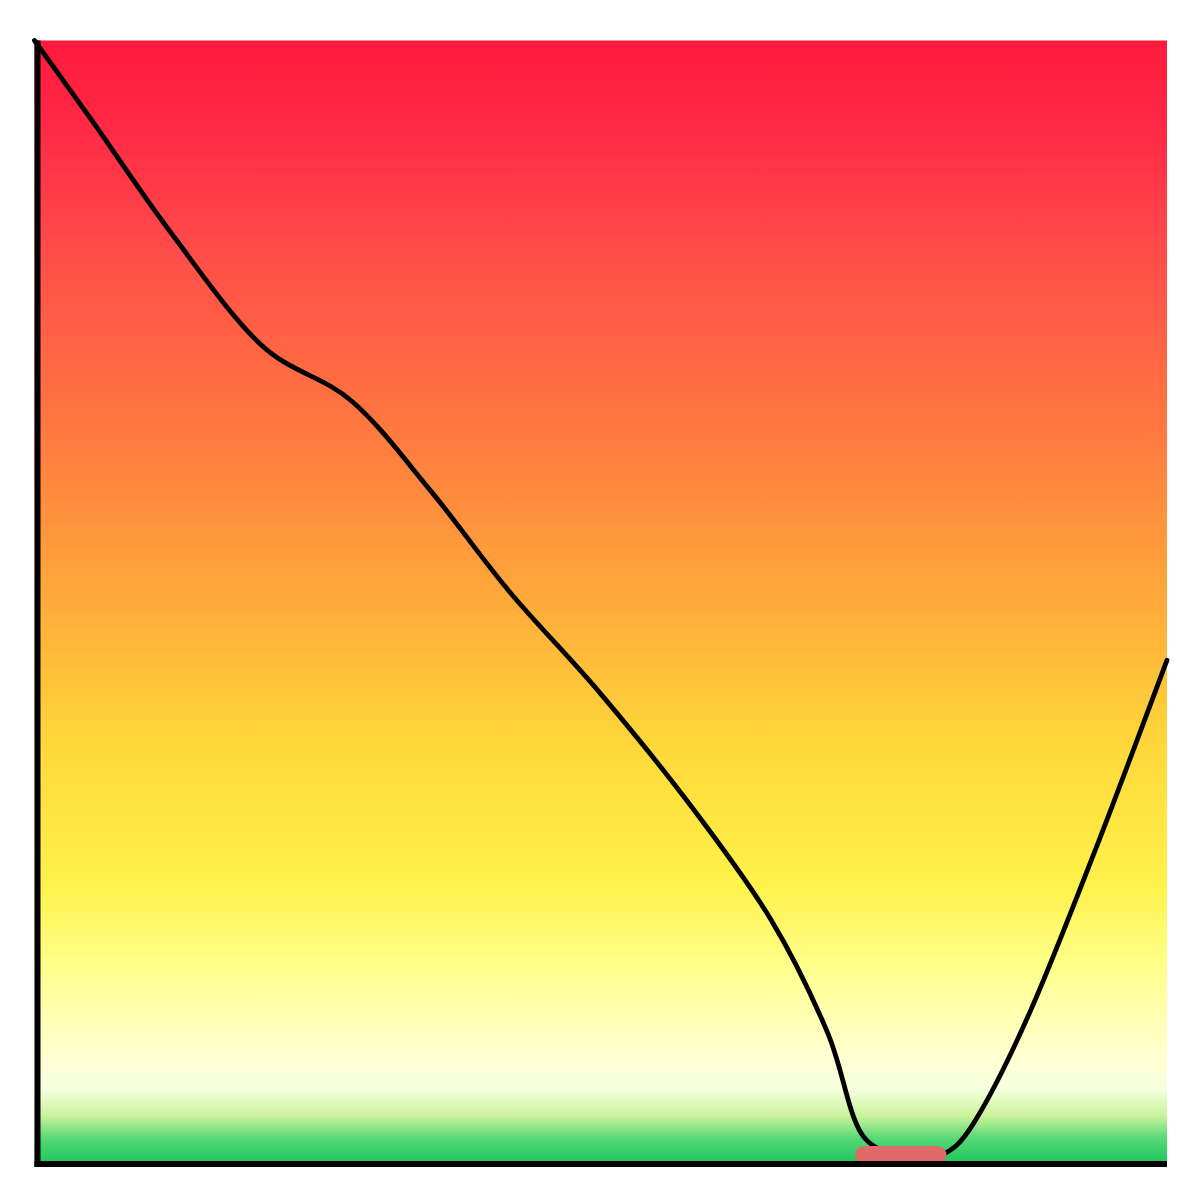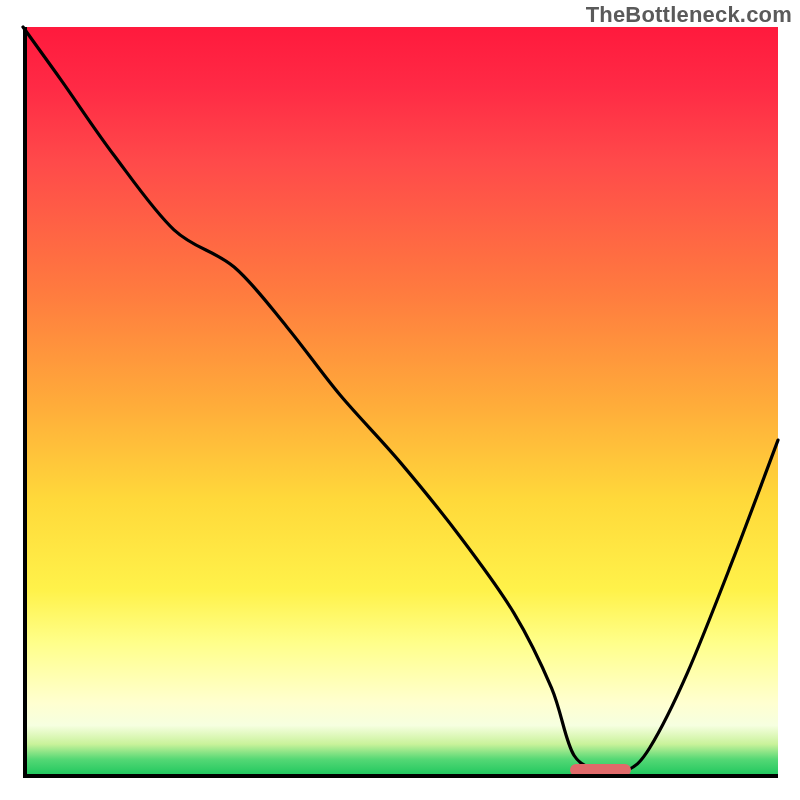--- a/index.html
+++ b/index.html
@@ -81,21 +81,20 @@
     height: 12px;
     border-radius: 6px;
     background: #e06a6a;
   }
 </style>
 </head>
 <body>
 
 <div class="wrap">
 
-  <div class="watermark">TheBottleneck.com</div>
 
   <div class="plot-area">
 
     <div class="bg-gradient"></div>
 
     <svg class="curve" viewBox="0 0 755 751" preserveAspectRatio="none">
       <path d="M 0.0 0.0 C 6.3 8.8, 22.6 31.3, 37.8 52.6 C 52.9 73.8, 71.7 102.6, 90.6 127.7 C 109.5 152.7, 130.9 184.0, 151.0 202.8 C 171.1 221.5, 192.5 224.0, 211.4 240.3 C 230.3 256.6, 246.6 279.1, 264.3 300.4 C 281.9 321.7, 298.2 345.5, 317.1 368.0 C 336.0 390.5, 357.4 411.8, 377.5 435.6 C 397.6 459.4, 419.0 485.6, 437.9 510.7 C 456.8 535.7, 475.6 560.7, 490.8 585.8 C 505.9 610.8, 518.4 637.1, 528.5 660.9 C 538.6 684.7, 542.3 714.7, 551.1 728.5 C 560.0 742.2, 572.5 741.0, 581.4 743.5 C 590.2 746.0, 596.5 747.2, 604.0 743.5 C 611.5 739.7, 616.6 737.2, 626.6 721.0 C 636.7 704.7, 650.6 677.2, 664.4 645.9 C 678.2 614.6, 694.6 572.0, 709.7 533.2 C 724.8 494.4, 747.5 433.1, 755.0 413.1"></path>
     </svg>
 
     <div class="marker" style="left: 547.375px; width: 60.4px; top: 737.49px; background: rgb(224, 106, 106);"></div>

